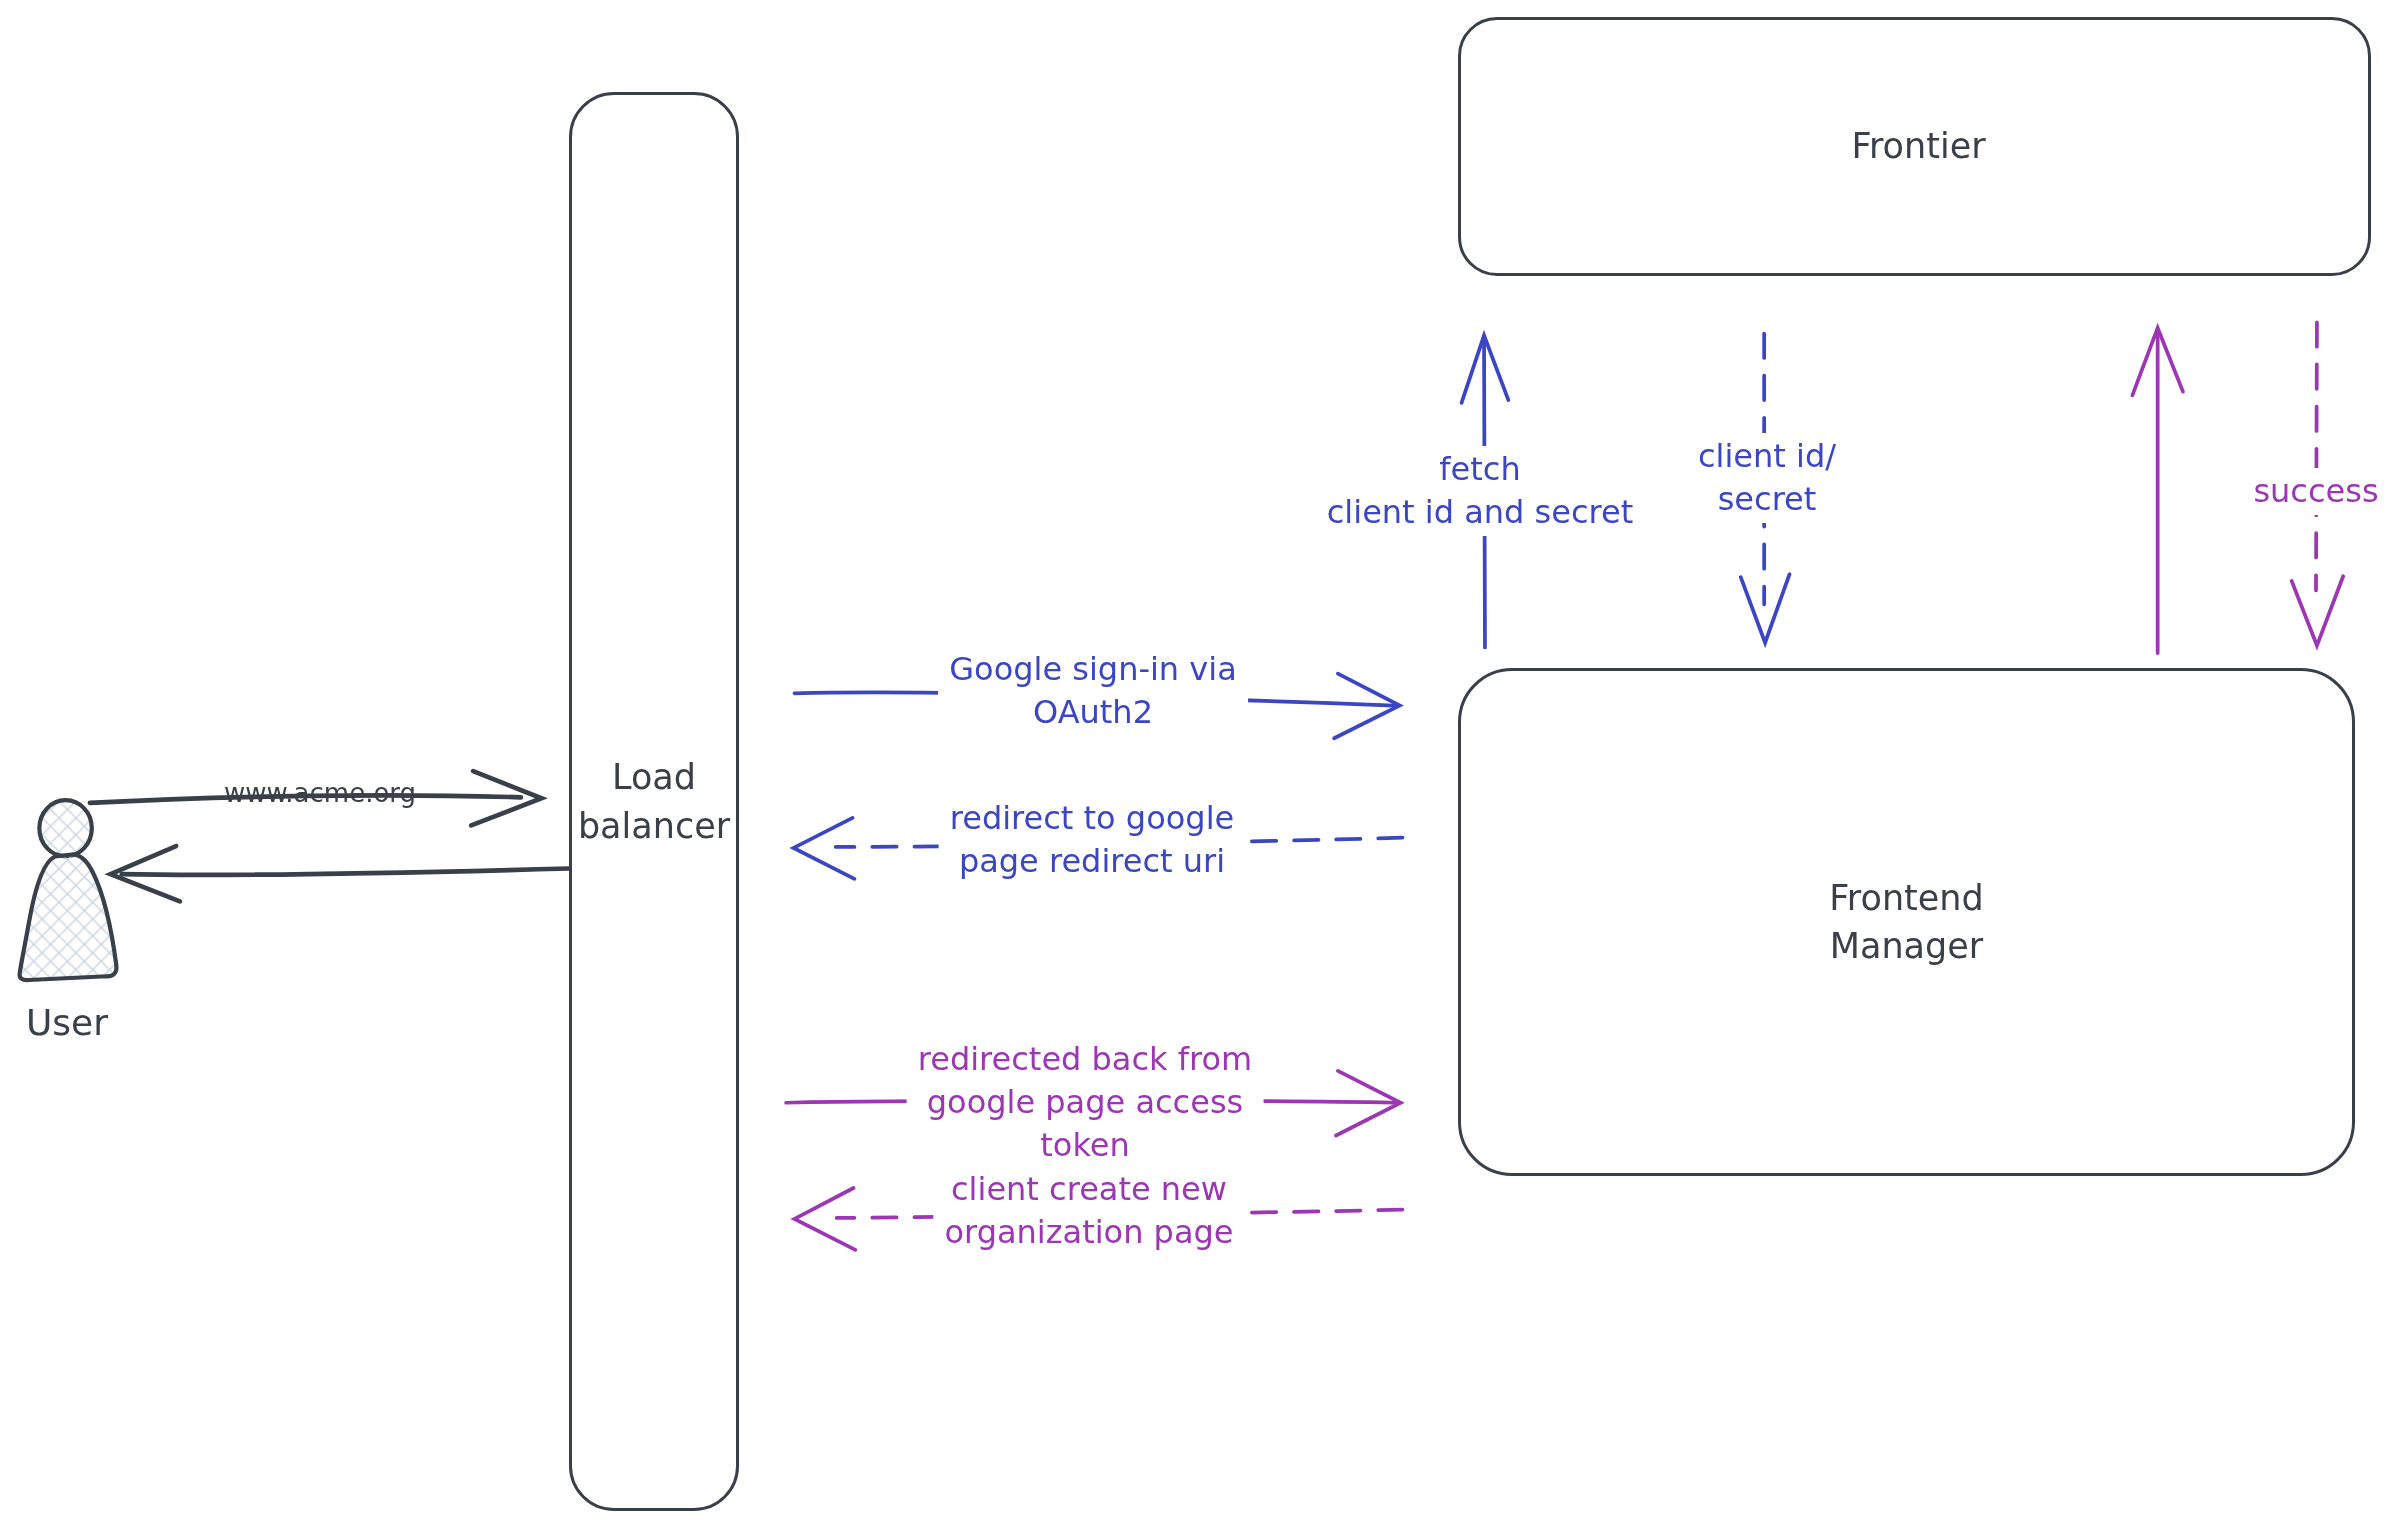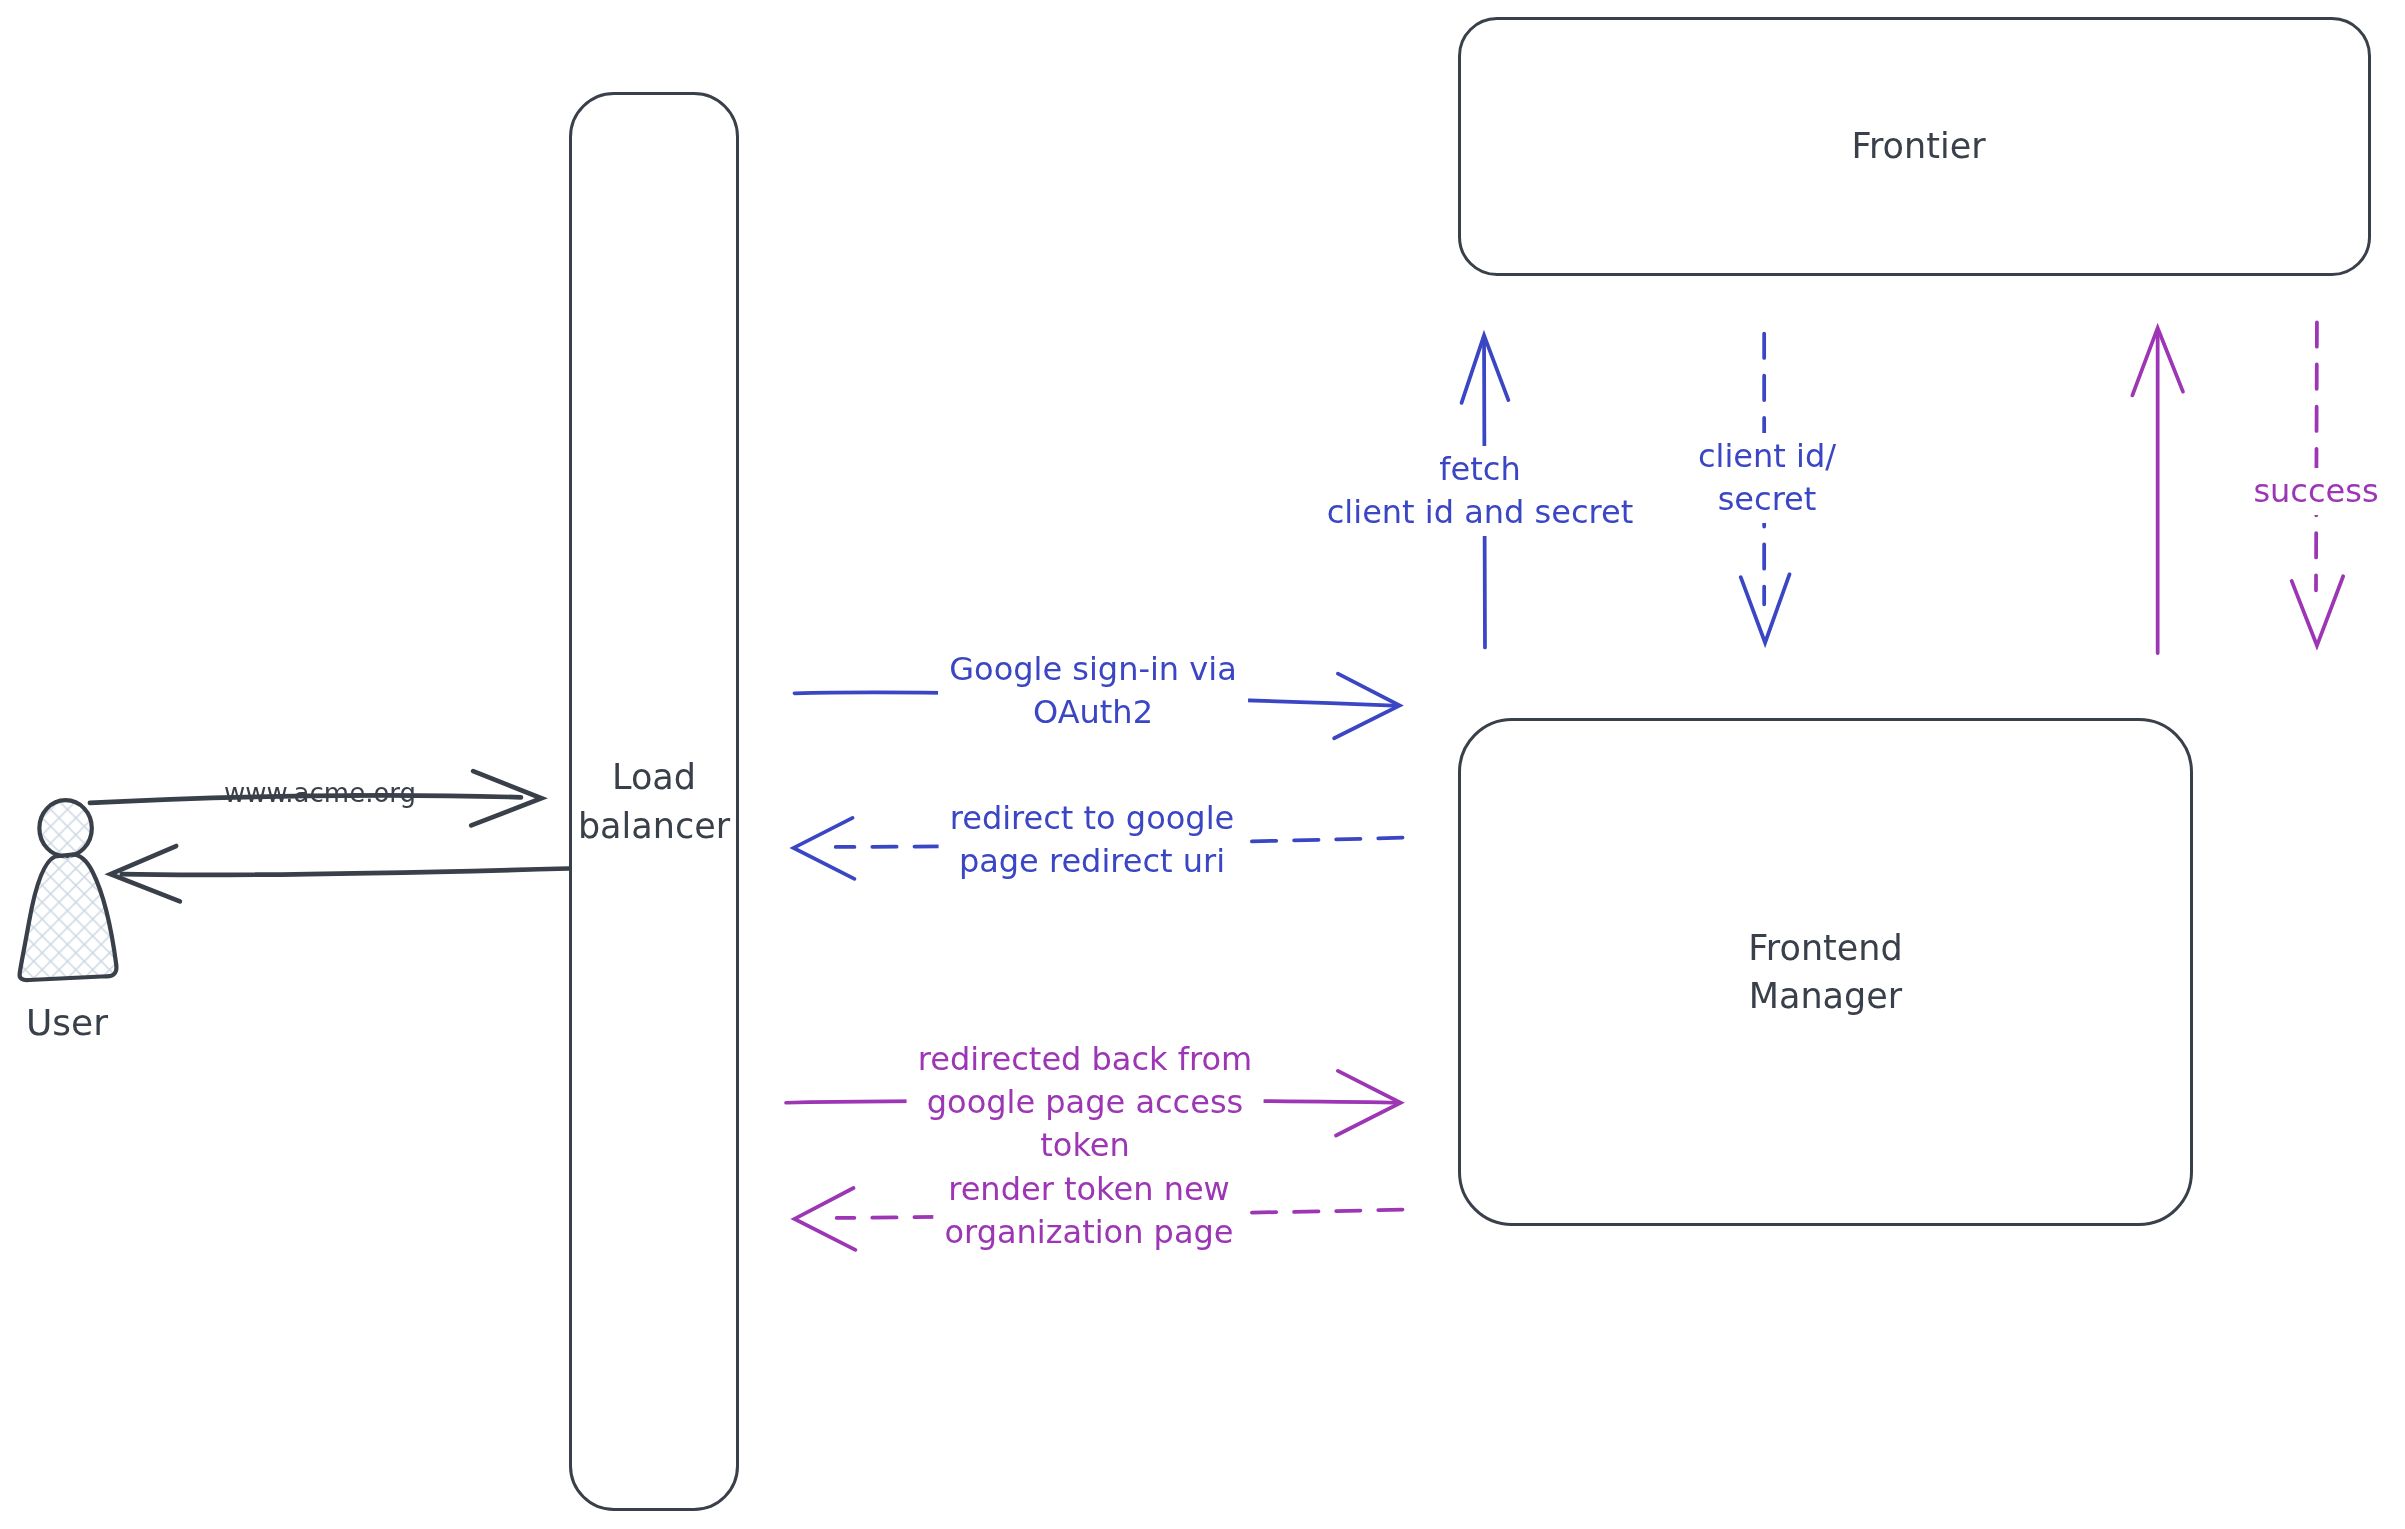--- a/index.html
+++ b/index.html
@@ -15,21 +15,21 @@
     position:absolute;
     border:3.3px solid var(--stroke-dark,#39404a);
     background:var(--background,#ffffff);
     display:flex;flex-direction:column;align-items:center;justify-content:center;
     color:var(--stroke-dark,#39404a);
     font-size:35px;line-height:1.38;text-align:center;
     box-sizing:border-box;
   }
   .node-load-balancer{left:569px;top:92px;width:170px;height:1419px;border-radius:45px;align-items:center;}
   .node-frontier{left:1458px;top:17px;width:913px;height:259px;border-radius:39px;padding-left:8px;}
-  .node-frontend-manager{left:1458px;top:718px;width:735px;height:508px;border-radius:54px;}
+  .node-frontend-manager{left:1458px;top:668px;width:897px;height:508px;border-radius:54px;}
   .edge-label{
     position:absolute;
     transform:translateX(-50%);
     background:var(--background,#ffffff);
     padding:1.9px 11.2px;
     text-align:center;
     font-size:32px;line-height:1.34;
     white-space:nowrap;
   }
   .edge-label.no-bg{background:transparent;}
@@ -160,18 +160,18 @@
     <div>success</div>
   </div>
 
   <div class="edge-label c-purple" style="left:1085px;top:1036px;">
     <div>redirected back from</div>
     <div>google page access</div>
     <div>token</div>
   </div>
 
   <div class="edge-label c-purple" style="left:1089px;top:1166px;">
-    <div>render token new</div>
+    <div>client create new</div>
     <div>organization page</div>
   </div>
 
 </div>
 
 
 </body></html>

